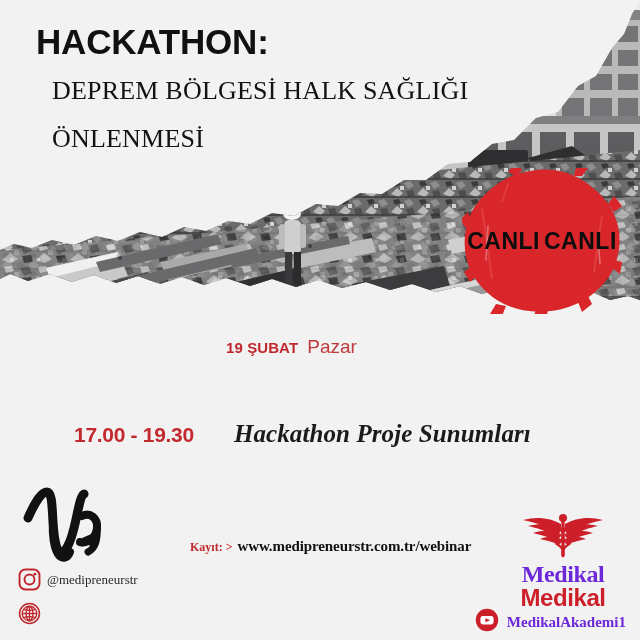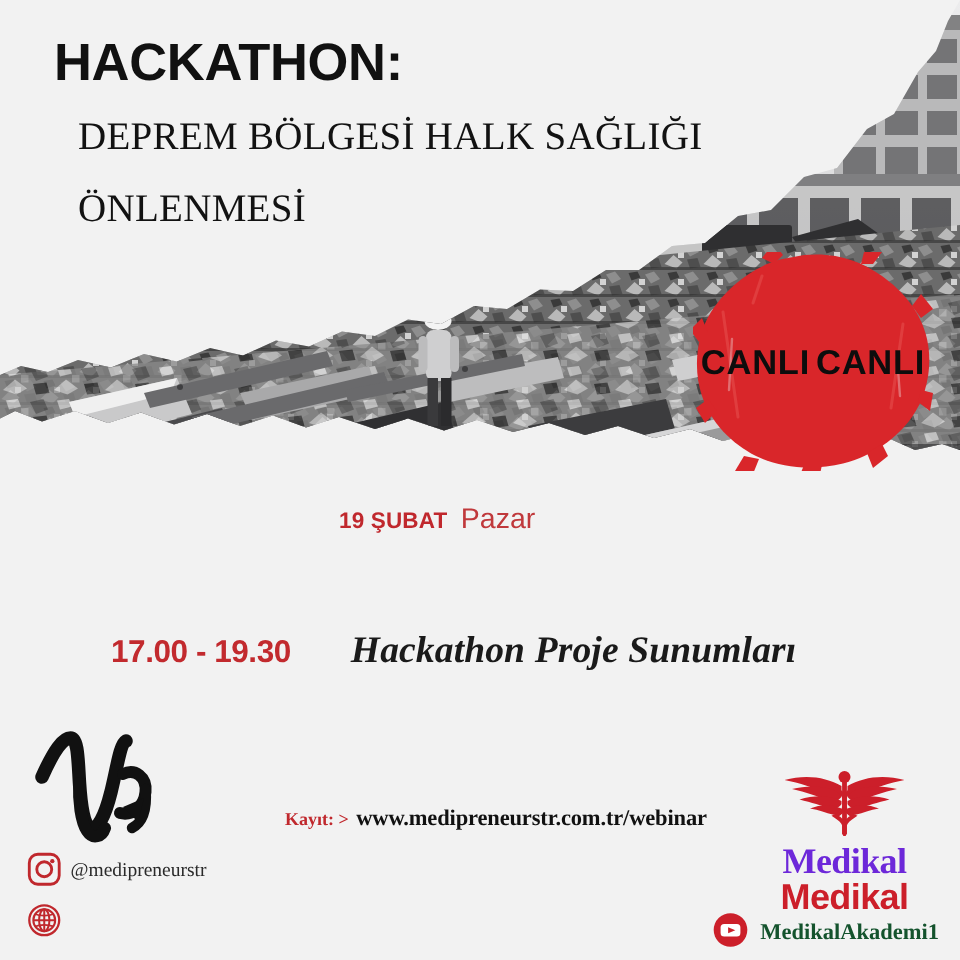--- a/index.html
+++ b/index.html
@@ -216,21 +216,21 @@
     right: 14px;
     top: 608px;
     display: flex;
     align-items: center;
     gap: 8px;
   }
   #youtube-handle {
     font-family: "Liberation Serif", serif;
     font-weight: bold;
     font-size: 15px;
-    color: #14532d;
+    color: #6d28d9;
   }
 </style>
 </head>
 <body>
 
 <div id="poster">
 
   <div id="photo-band">
     <svg id="photo-svg" width="640" height="330" viewBox="0 0 640 330" xmlns="http://www.w3.org/2000/svg">
       <defs>

